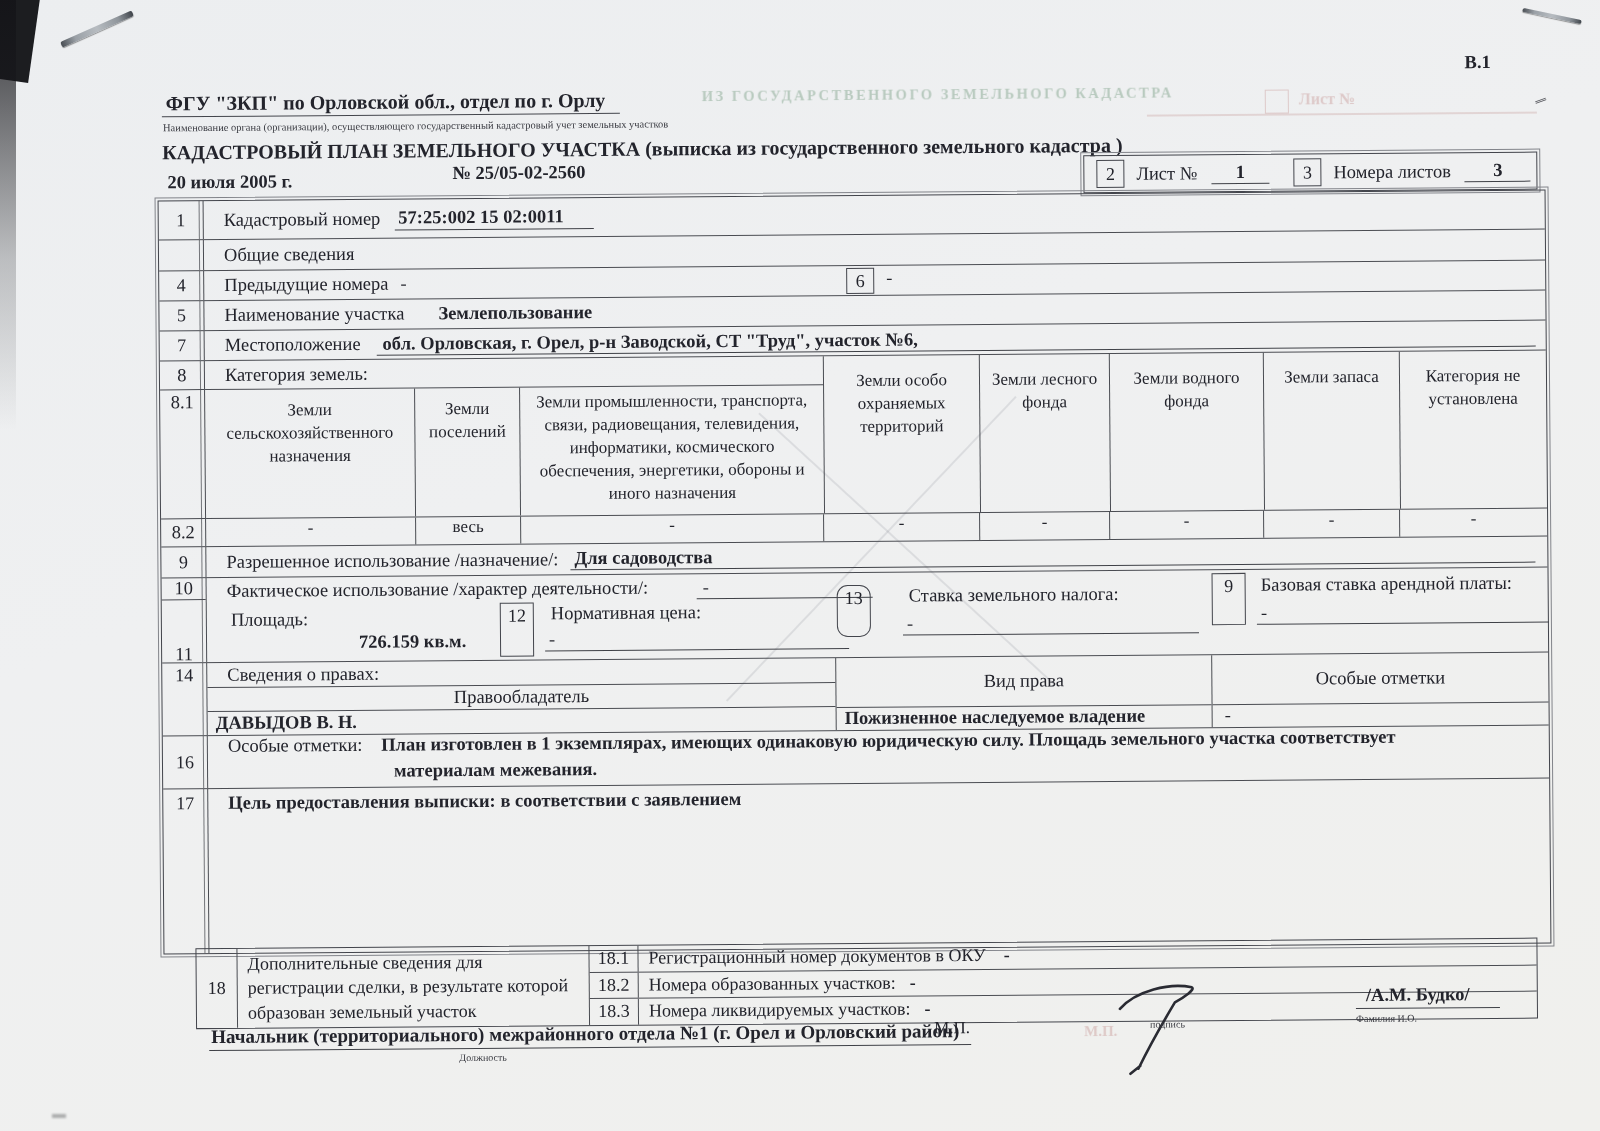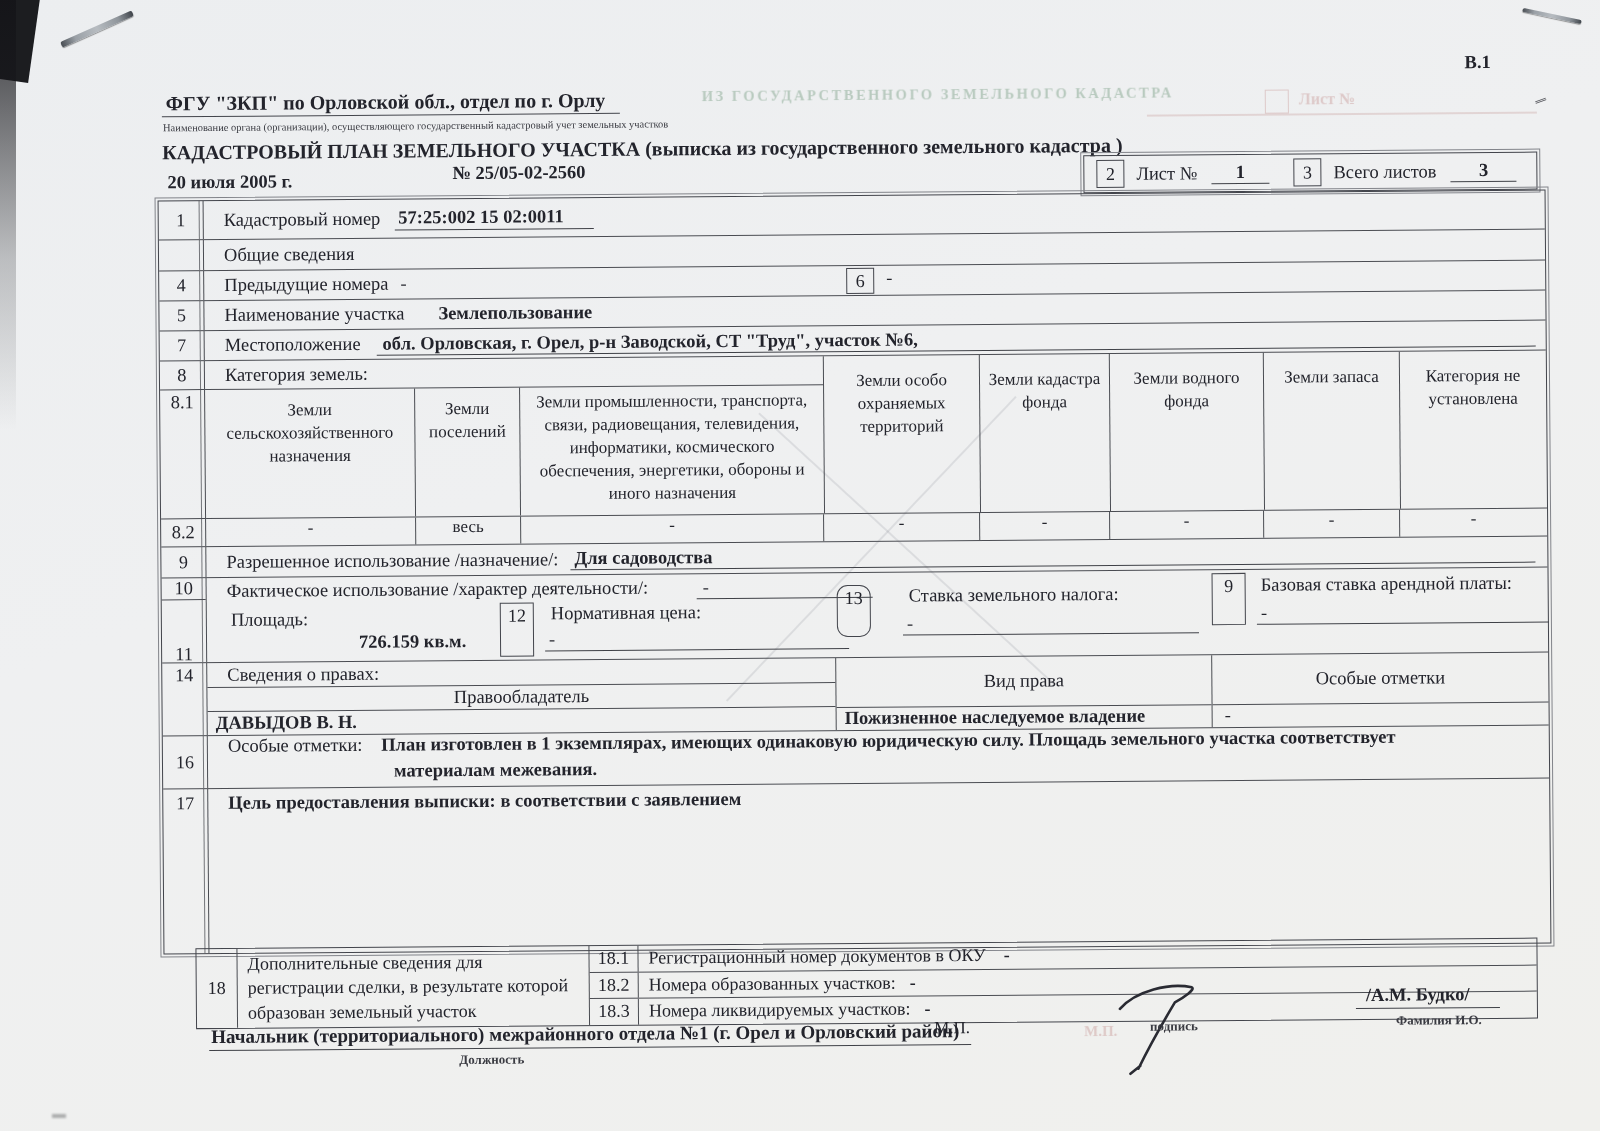--- a/index.html
+++ b/index.html
@@ -41,21 +41,21 @@
   .frow:last-child{border-bottom:none;}
   .fnum{width:44px;flex:0 0 44px;display:flex;align-items:center;justify-content:center;
     border-right:1px solid #4a4c52;position:relative;font-size:18px;}
   .fnum::after{content:'';position:absolute;right:3px;top:0;bottom:0;width:1px;background:#4a4c52;opacity:.75;}
   .fcontent{flex:1;display:flex;align-items:center;padding-left:20px;position:relative;}
   .cell{border-right:1.5px solid #4a4c52;box-sizing:border-box;}
   .cell:last-child{border-right:none;}
   .cat-h{display:flex;flex-direction:column;justify-content:space-between;
     text-align:center;font-size:17px;line-height:1.35;padding:4px 6px 6px 6px;}
   .field-line{border-bottom:1.6px solid #3f4147;}
-  .sig-caption{font-size:13px;color:#3a3b42;font-weight:bold;}
+  .sig-caption{font-size:10px;color:#3a3b42;}
   .sub18{display:flex;border-bottom:1.5px solid #4a4c52;align-items:center;height:25.6px;font-size:18px;}
   .sub18:last-child{border-bottom:none;}
   .sub18 .snum{width:48px;flex:0 0 48px;text-align:left;border-right:1.5px solid #4a4c52;
     align-self:stretch;display:flex;align-items:center;justify-content:center;}
 </style>
 </head>
 <body>
 
 <div class="page">
 
@@ -82,21 +82,21 @@
     <div class="abs small" style="left:166px;top:118px;font-size:10.5px;">Наименование органа (организации), осуществляющего государственный кадастровый учет земельных участков</div>
     <div class="abs t20 b" style="left:165px;top:137px;">КАДАСТРОВЫЙ ПЛАН ЗЕМЕЛЬНОГО УЧАСТКА (выписка из государственного земельного кадастра )</div>
     <div class="abs t18 b" style="left:170px;top:168px;">20 июля 2005 г.</div>
     <div class="abs t18 b" style="left:455px;top:161px;">№ 25/05-02-2560</div>
 
     <div class="band">
       <span class="nbox" style="width:26px;height:26px;margin-left:12px;">2</span>
       <span class="t18" style="margin-left:12px;">Лист №</span>
       <span class="t18 b" style="margin-left:14px;min-width:58px;text-align:center;border-bottom:1.6px solid #3f4147;">1</span>
       <span class="nbox" style="width:26px;height:26px;margin-left:24px;">3</span>
-      <span class="t18" style="margin-left:12px;">Всего листов</span>
+      <span class="t18" style="margin-left:12px;">Номера листов</span>
       <span class="t18 b" style="margin-left:14px;min-width:66px;text-align:center;border-bottom:1.6px solid #3f4147;">3</span>
     </div>
 
     <div class="maintable">
 
       <div class="frow" style="height:38px;">
         <div class="fnum">1</div>
         <div class="fcontent">
           <span>Кадастровый номер</span>
           <span class="b u" style="margin-left:14px;padding:0 30px 1px 4px;">57:25:002 15 02:0011</span>
@@ -152,21 +152,21 @@
                 <div class="cell cat-h" style="width:210px;flex:0 0 210px;justify-content:flex-start;padding-top:10px;">Земли сельскохозяйственного назначения</div>
                 <div class="cell cat-h" style="width:105px;flex:0 0 105px;justify-content:flex-start;padding-top:10px;">Земли поселений</div>
                 <div class="cat-h" style="flex:1;justify-content:flex-start;padding-top:4px;">Земли промышленности, транспорта, связи, радиовещания, телевидения, информатики, космического обеспечения, энергетики, обороны и иного назначения</div>
               </div>
             </div>
 
             <div class="cell cat-h" style="width:156px;flex:0 0 156px;padding-top:14px;">
               <span>Земли особо охраняемых территорий</span>
             </div>
             <div class="cell cat-h" style="width:130px;flex:0 0 130px;padding-top:14px;">
-              <span>Земли кадастра фонда</span>
+              <span>Земли лесного фонда</span>
             </div>
             <div class="cell cat-h" style="width:154px;flex:0 0 154px;padding-top:14px;">
               <span>Земли водного фонда</span>
             </div>
             <div class="cell cat-h" style="width:136px;flex:0 0 136px;padding-top:14px;">
               <span>Земли запаса</span>
             </div>
             <div class="cat-h" style="flex:1;padding-top:14px;">
               <span>Категория не установлена</span>
             </div>
@@ -279,16 +279,16 @@
     <div class="abs b u" style="left:205px;top:1022px;font-size:19px;padding:0 12px 2px 2px;">Начальник (территориального) межрайонного отдела №1 (г. Орел и Орловский район)</div>
     <div class="abs sig-caption" style="left:455px;top:1050px;">Должность</div>
     <div class="abs" style="left:930px;top:1020px;font-size:17px;">М.П.</div>
 
     <svg class="abs" style="left:1108px;top:982px;" width="100" height="100" viewBox="0 0 100 100">
       <path d="M8,30 C24,12 58,4 80,9 C84,11 72,19 63,24 C52,42 38,66 26,90 M18,95 l10,-8" fill="none" stroke="#2a2b33" stroke-width="2.6" stroke-linecap="round"></path>
     </svg>
     <div class="abs sig-caption" style="left:1146px;top:1022px;">подпись</div>
 
     <div class="abs b u" style="left:1352px;top:990px;font-size:18.5px;padding:0 30px 2px 10px;">/А.М. Будко/</div>
-    <div class="abs sig-caption" style="left:1392px;top:1018px;">Фамилия И.О.</div>
+    <div class="abs sig-caption" style="left:1352px;top:1018px;">Фамилия И.О.</div>
 
   </div>
 </div>
 
 </body></html>

